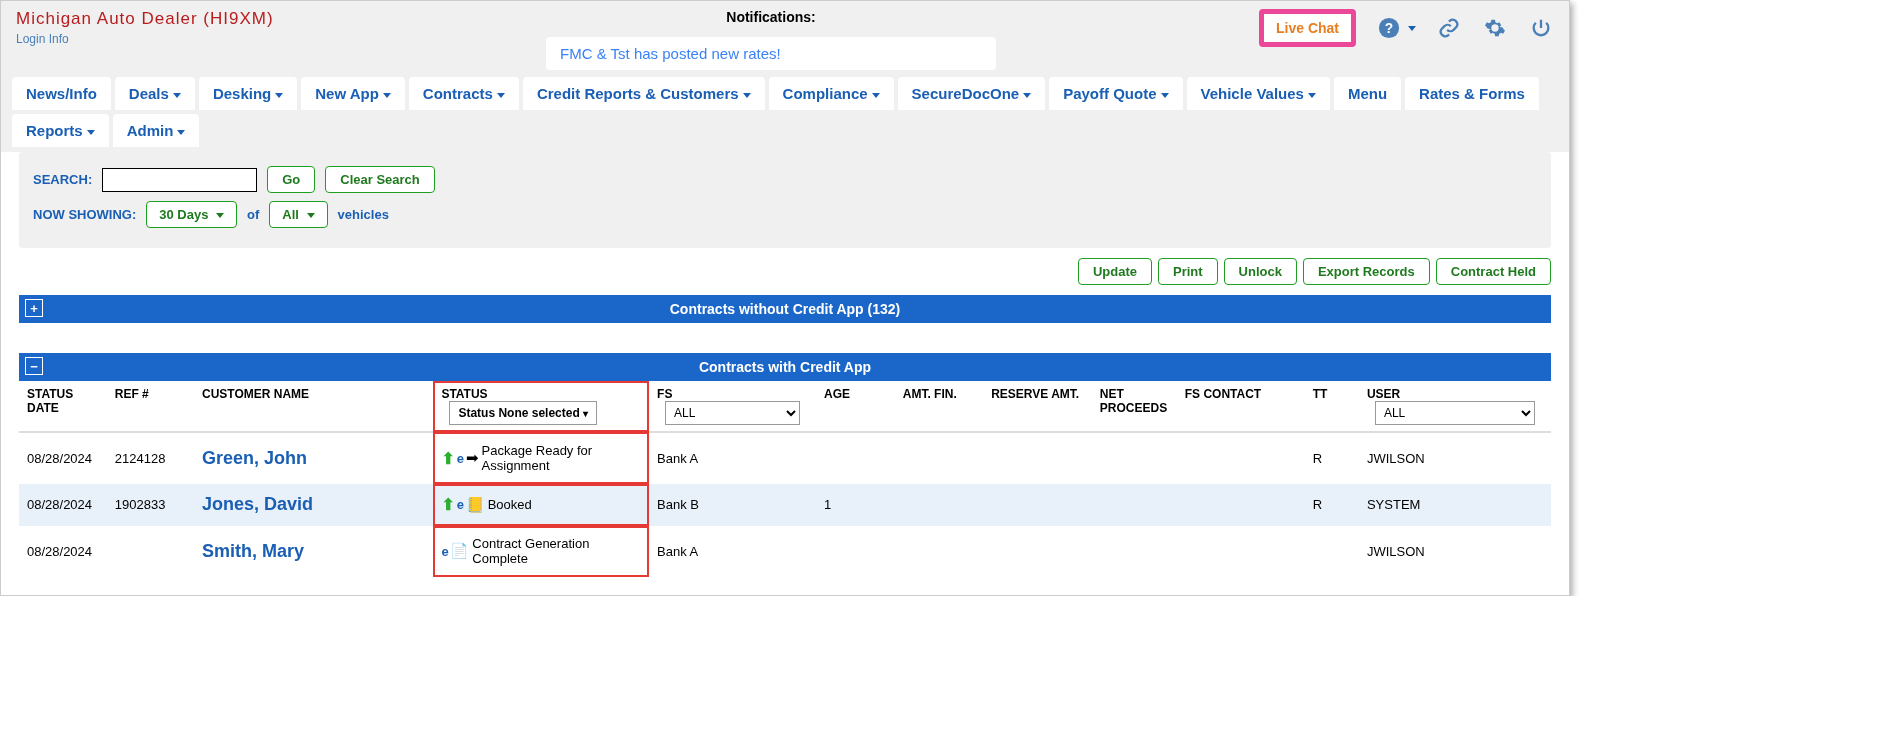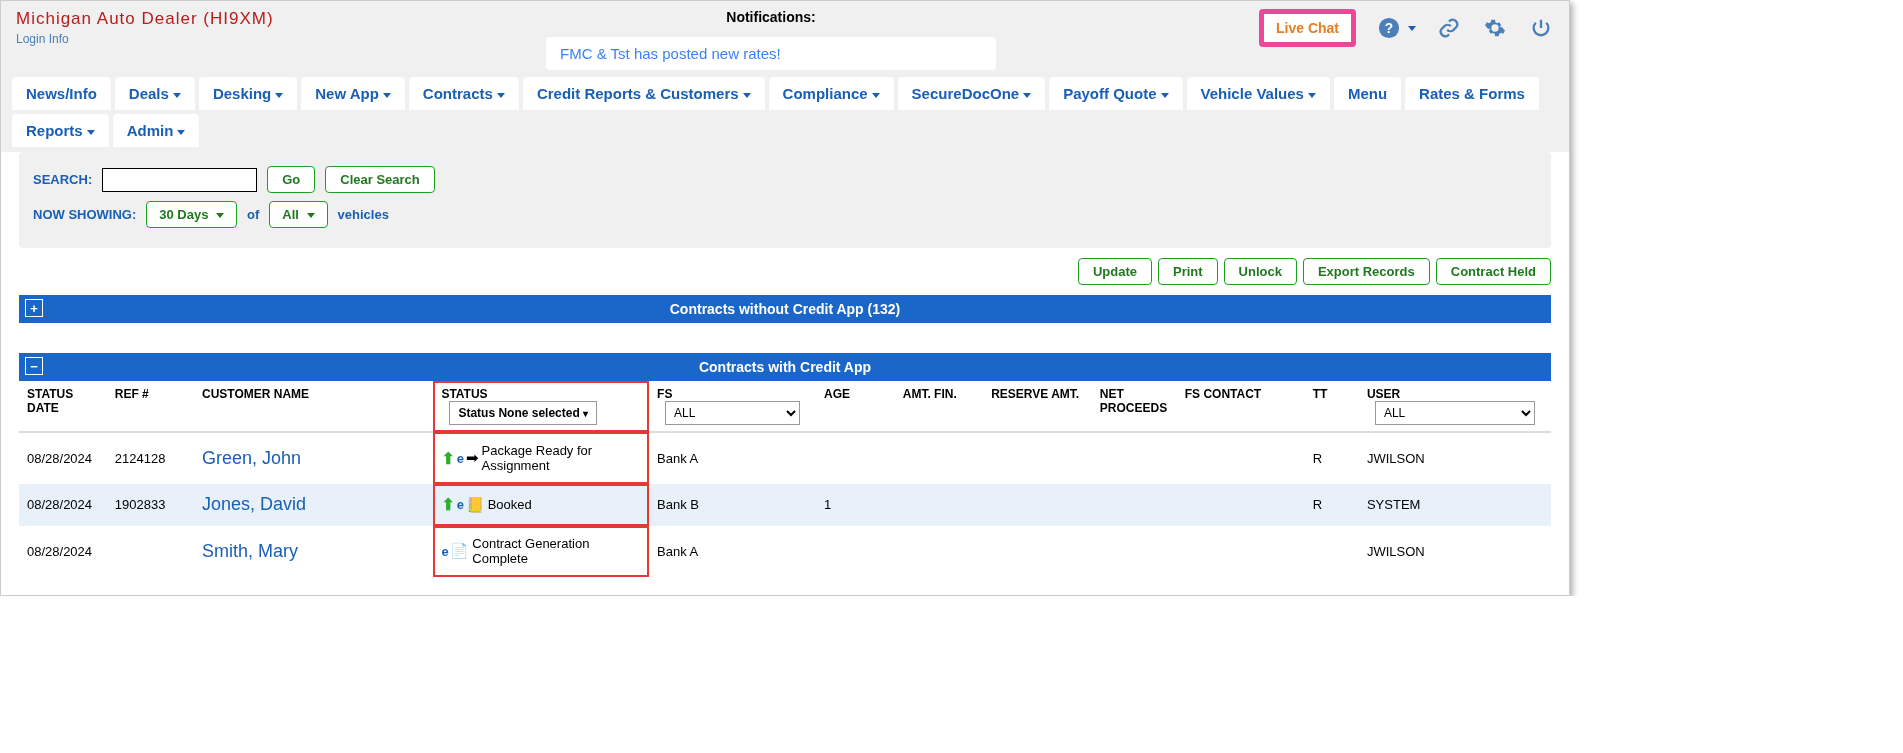--- a/index.html
+++ b/index.html
@@ -36,21 +36,21 @@
 .spacer { height: 30px; }
 .tbl { width: 100%; border-collapse: collapse; }
 .th-row th { text-align: left; font-size: 12px; font-weight: 700; padding: 6px 8px 2px; vertical-align: top; }
 .th-ctrl { padding: 0 8px 4px; }
 .status-dd { border: 1px solid #999; padding: 4px 8px; font-size: 12px; background: #fff; cursor: pointer; display: inline-block; }
 .fs-sel, .user-sel { border: 1px solid #999; padding: 3px 4px; font-size: 12px; background: #fff; width: 135px; }
 .user-sel { width: 160px; }
 .divider { border-bottom: 2px solid #ddd; }
 .data-row td { padding: 10px 8px; font-size: 13px; vertical-align: middle; border-bottom: 1px solid transparent; }
 .data-row.alt td { background: #e8f0fa; }
-.cust-link { color: #1a5fb4; font-weight: 400; font-size: 18px; cursor: pointer; }
+.cust-link { color: #1a5fb4; font-weight: 700; font-size: 18px; cursor: pointer; }
 .status-cell { display: flex; align-items: center; gap: 3px; flex-wrap: wrap; }
 .status-icons { display: flex; align-items: center; gap: 2px; }
 .green-up { color: #2eae2e; font-weight: 700; font-size: 16px; }
 .blue-e { color: #1a5fb4; font-weight: 700; font-size: 13px; }
 .status-txt { font-size: 13px; max-width: 140px; }
 .emoji-i { font-size: 15px; }
 .status-col-hl { outline: 2px solid #e53935; outline-offset: -2px; margin-left: 8px; }
 col.c-date{width:88px}col.c-ref{width:88px}col.c-cust{width:245px}col.c-stat{width:220px}col.c-fs{width:150px}col.c-age{width:80px}col.c-amt{width:90px}col.c-res{width:110px}col.c-net{width:85px}col.c-fsc{width:130px}col.c-tt{width:55px}col.c-user{width:180px}
 </style>
 </head>

